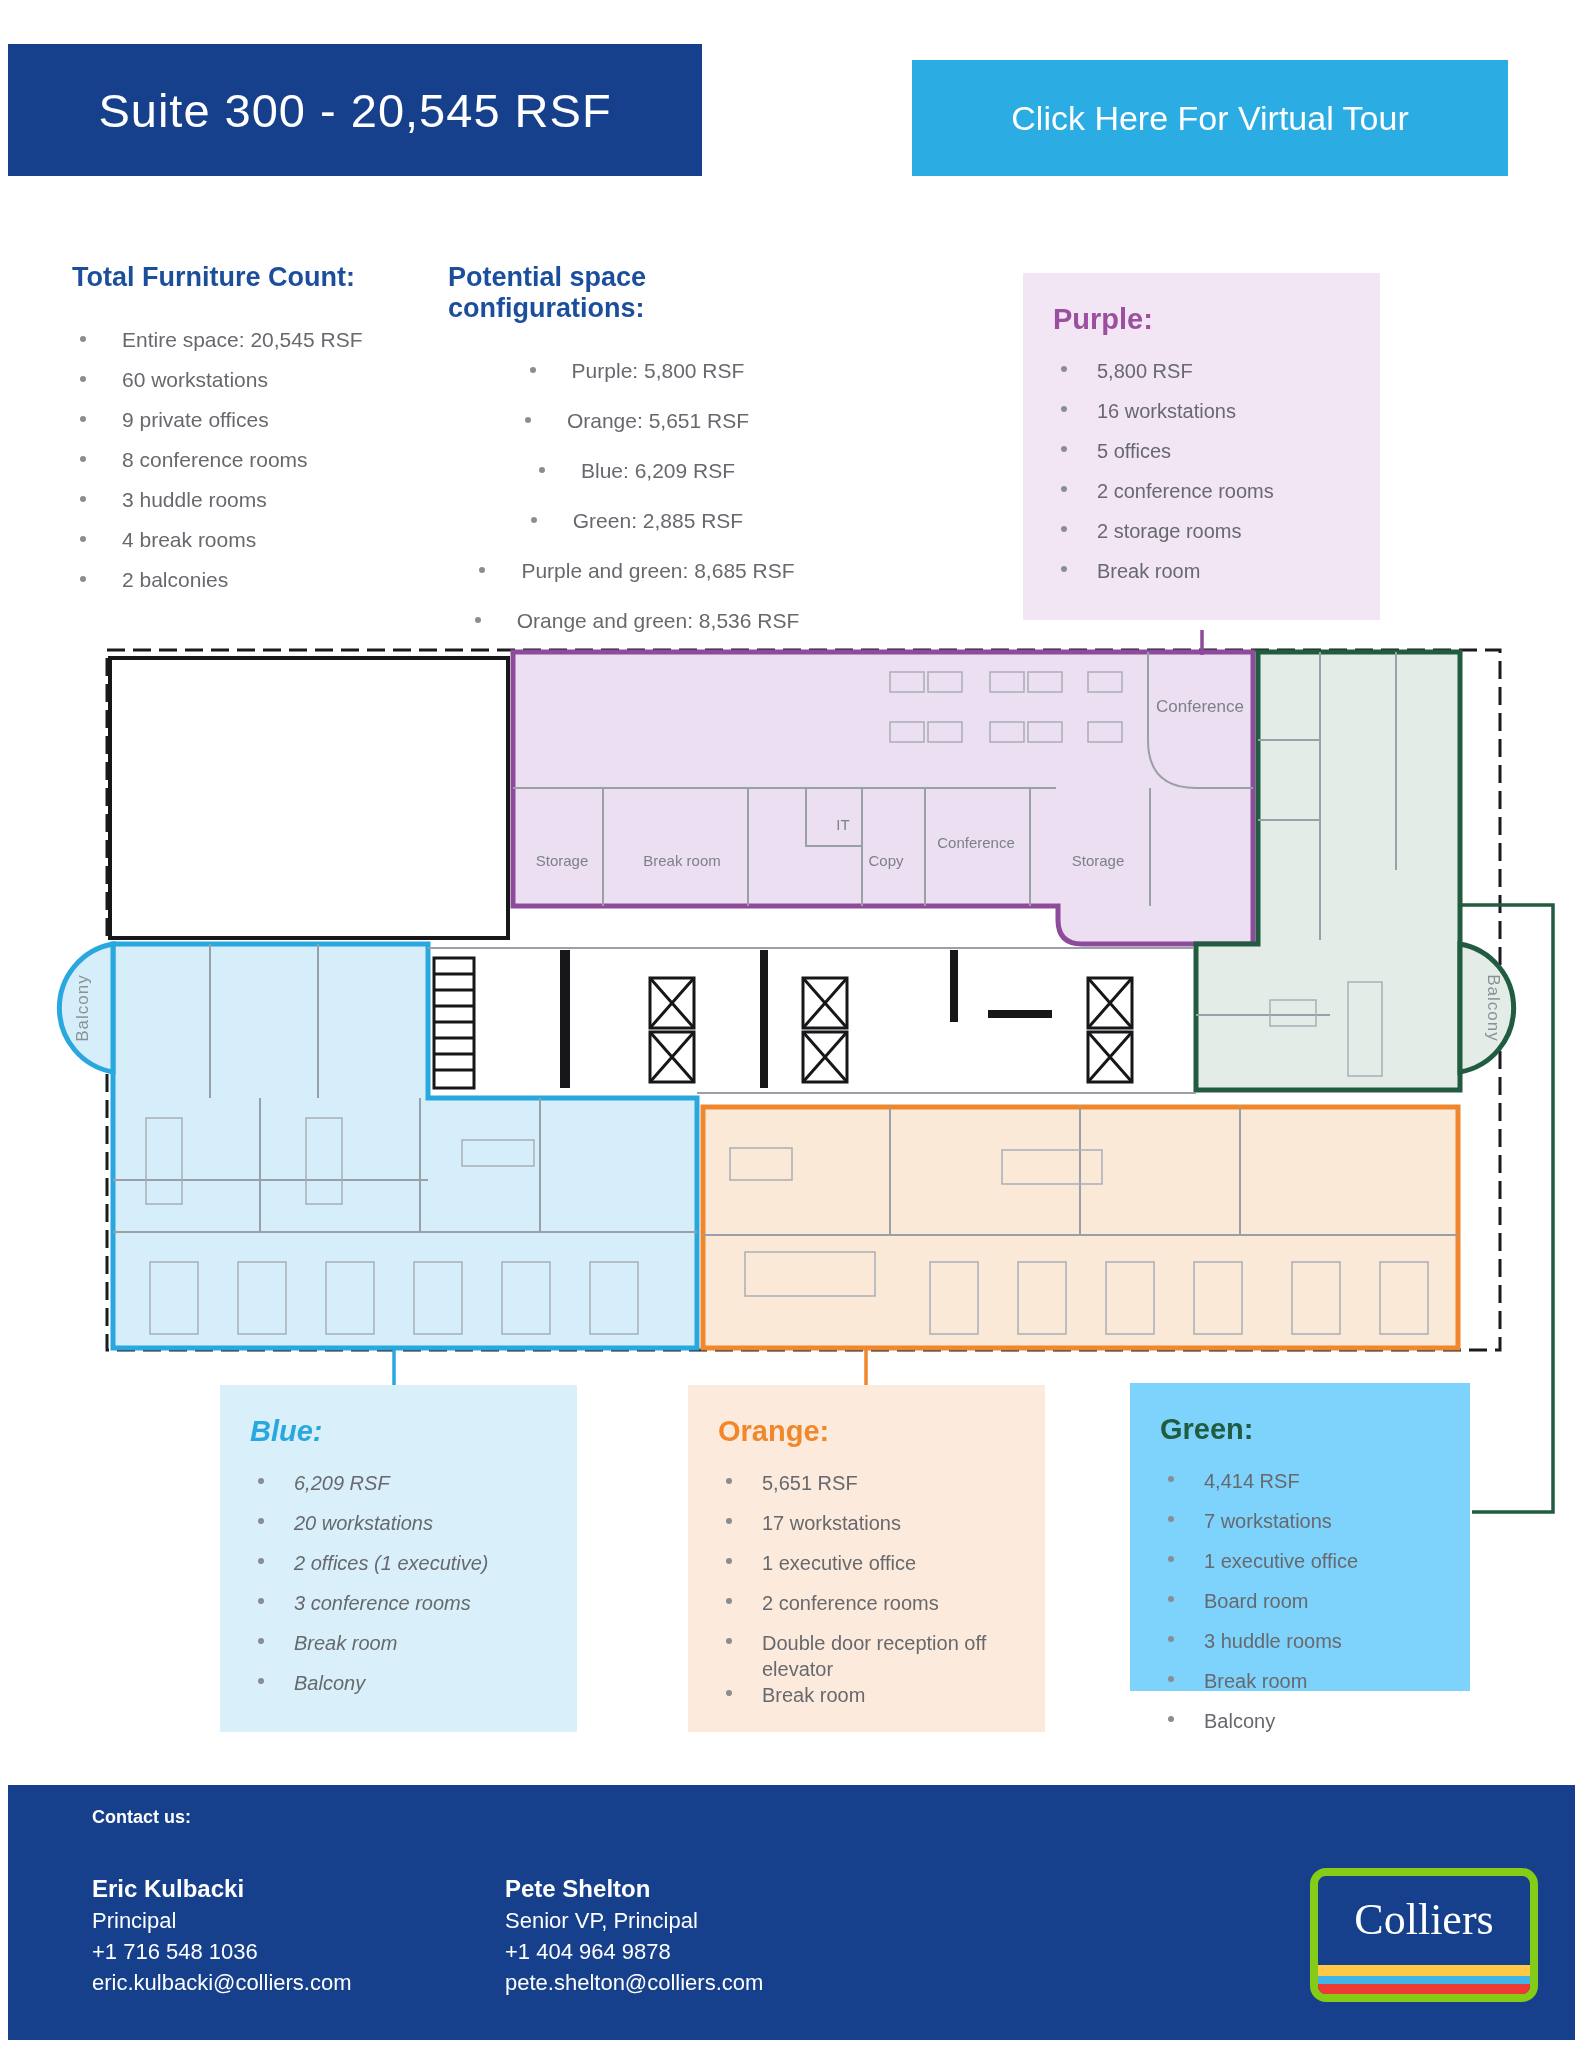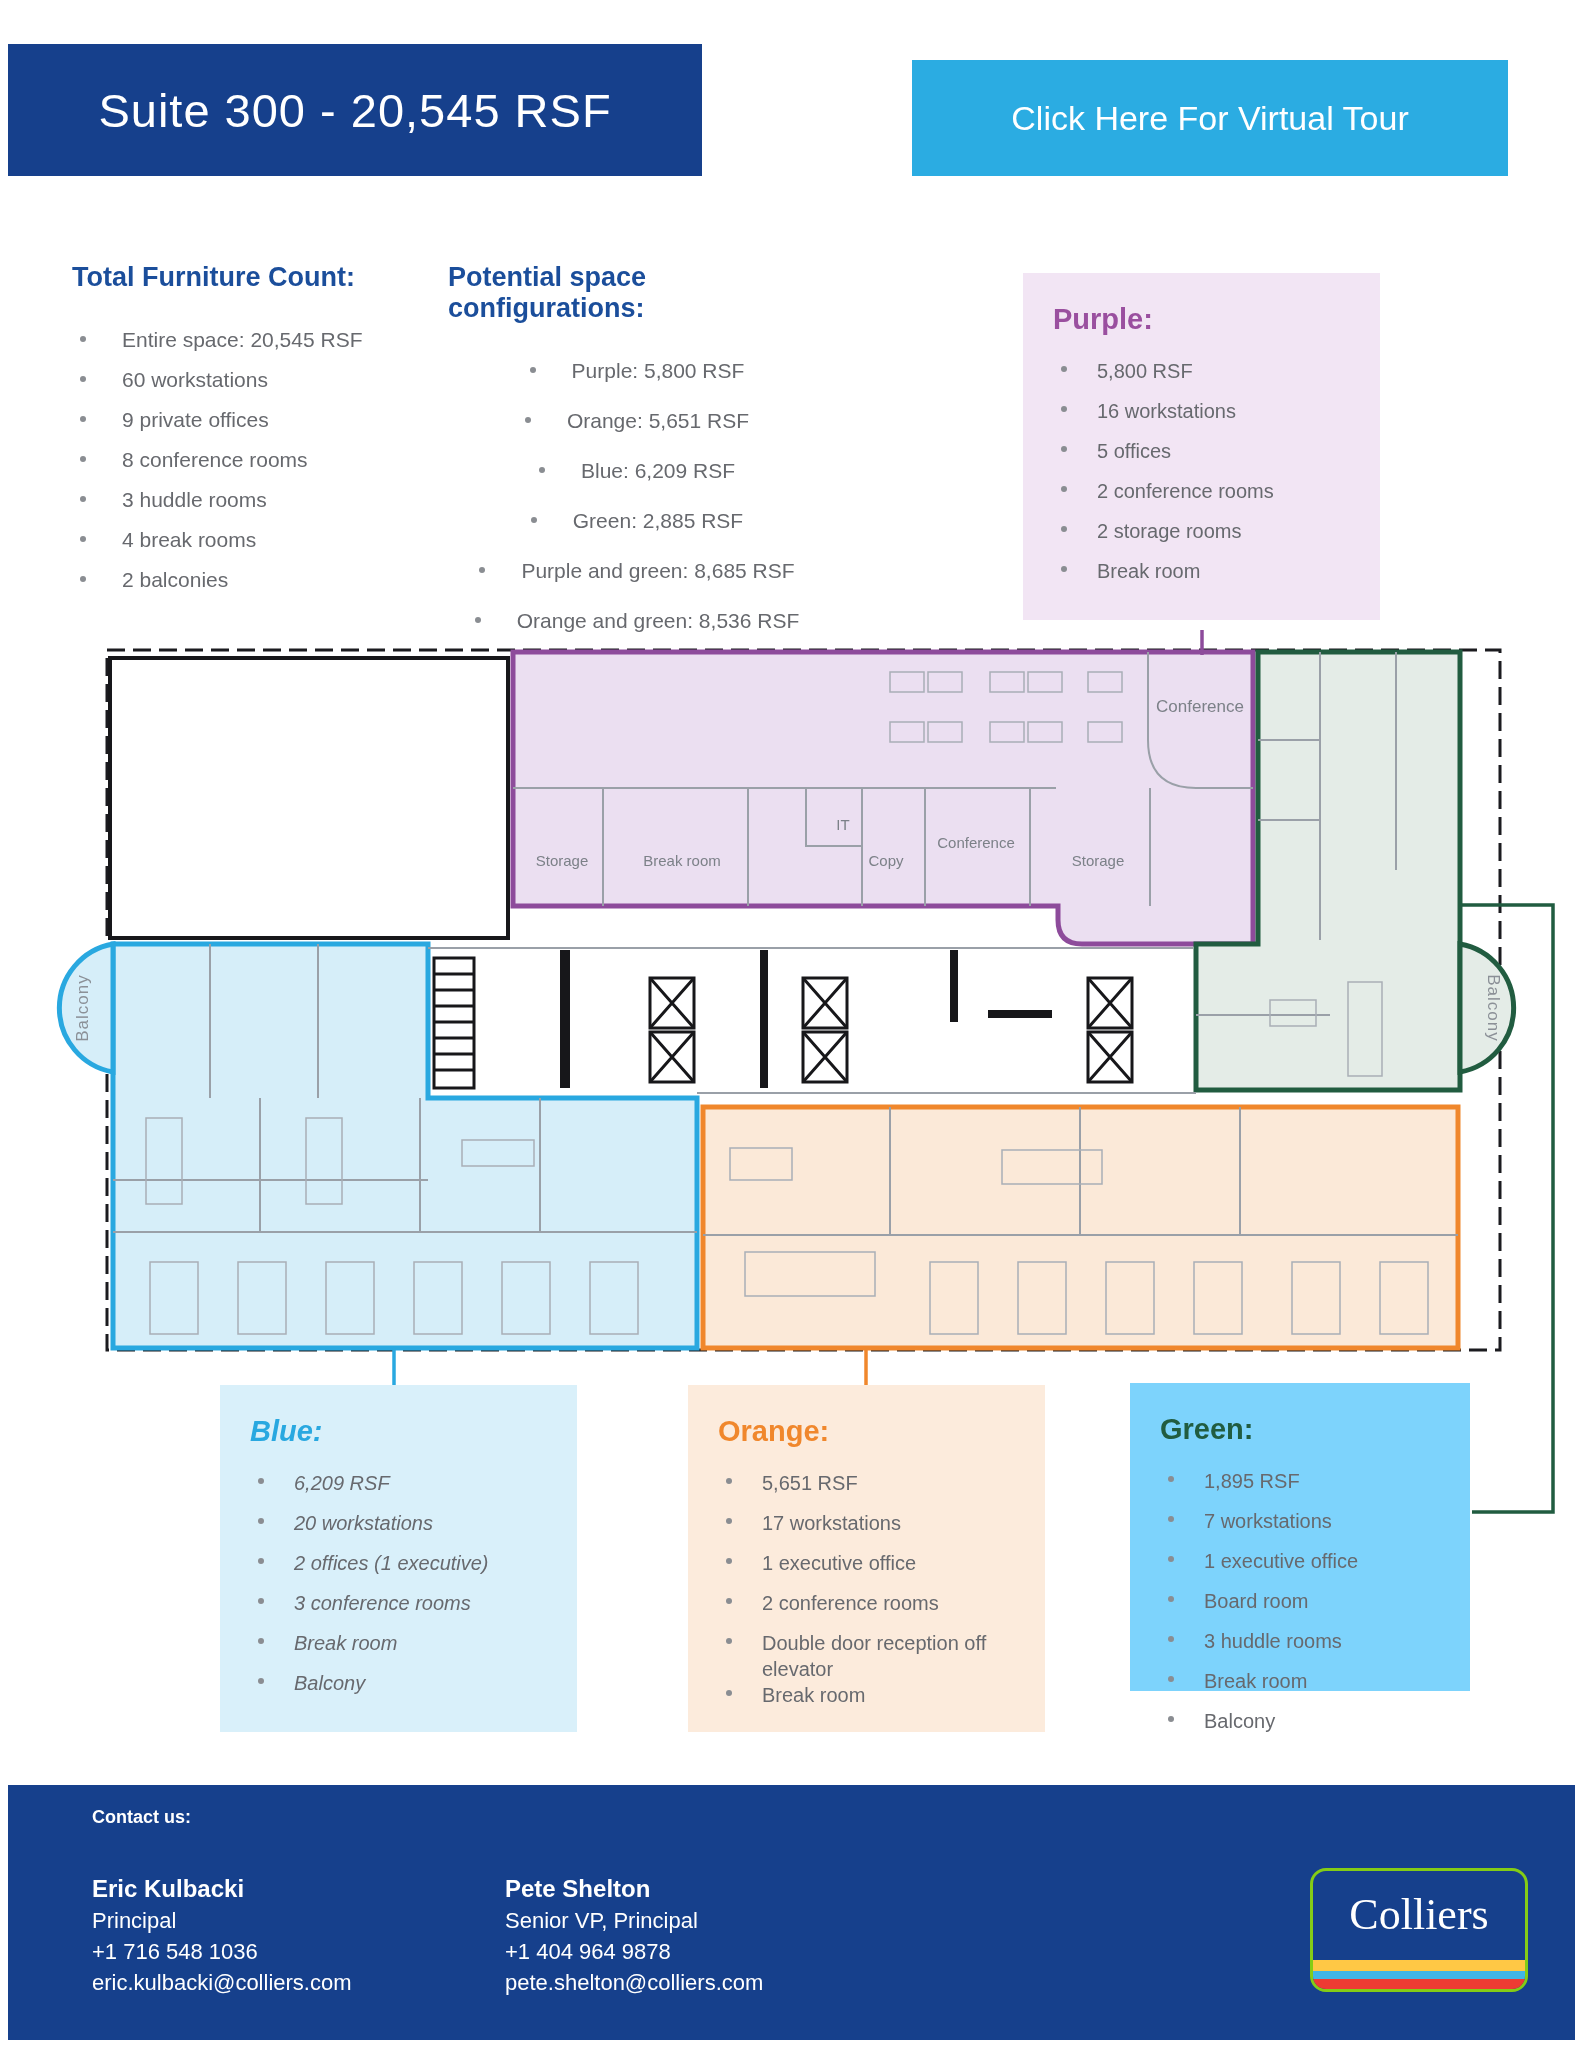--- a/index.html
+++ b/index.html
@@ -61,21 +61,21 @@
   .conn-green{stroke:#215C40;stroke-width:3.5;fill:none;}
 
   
   .footer{position:absolute;left:8px;top:1785px;width:1567px;height:255px;background:#16408C;color:#fff;}
   .contact-heading{position:absolute;left:84px;top:22px;font-size:18px;font-weight:bold;margin:0;}
   .person{position:absolute;top:88px;}
   #person-1{left:84px;}
   #person-2{left:497px;}
   .person .name{font-size:24px;font-weight:bold;line-height:32px;}
   .person .line{font-size:22px;line-height:31px;font-weight:300;}
-  .logo{position:absolute;left:1302px;top:83px;width:212px;height:118px;border:3px solid #84cc16;
+  .logo{position:absolute;left:1302px;top:83px;width:212px;height:118px;border:8px solid #84cc16;
         border-radius:16px;display:flex;flex-direction:column;overflow:hidden;}
   .logo-text{flex:1;display:flex;align-items:center;justify-content:center;
              font-family:"Liberation Serif","DejaVu Serif",serif;font-size:44px;color:#fff;padding-bottom:2px;}
   .stripe-yellow{height:11px;background:#FFC845;}
   .stripe-blue{height:8px;background:#41B6E6;}
   .stripe-red{height:10px;background:#EE3B33;}
 </style>
 </head>
 <body>
 
@@ -342,21 +342,21 @@
           <span class="txt">Break room</span>
         </li>
     </ul>
   </div>
 
   <div class="zone-box" id="green-box">
     <h3>Green:</h3>
     <ul class="blist">
       <li>
           <span class="dot"></span>
-          <span class="txt">1,895 RSF</span>
+          <span class="txt">4,414 RSF</span>
         </li>
       <li>
           <span class="dot"></span>
           <span class="txt">7 workstations</span>
         </li>
       <li>
           <span class="dot"></span>
           <span class="txt">1 executive office</span>
         </li>
       <li>

